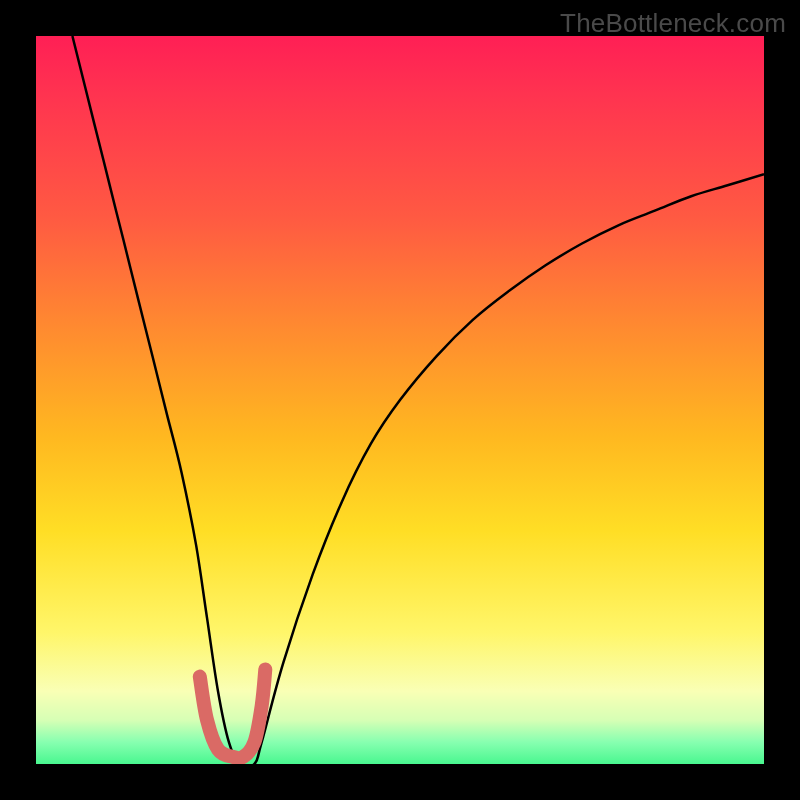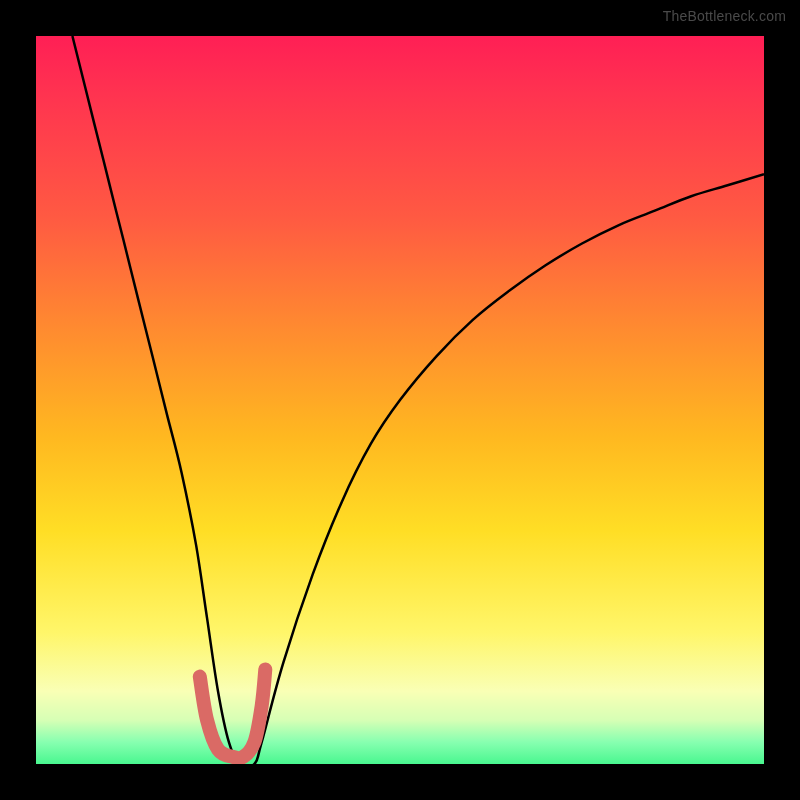--- a/index.html
+++ b/index.html
@@ -45,21 +45,21 @@
   svg.curve {
     position: absolute;
     left: 0; top: 0;
     width: 728px; height: 728px;
   }
   .watermark {
     position: absolute;
     top: 8px;
     right: 14px;
     color: #4a4a4a;
-    font-size: 14px;
+    font-size: 26px;
     font-weight: 500;
     letter-spacing: 0.2px;
     user-select: none;
     margin-left: 12px;
   }
 </style>
 </head>
 <body>
 
 <div class="frame">

